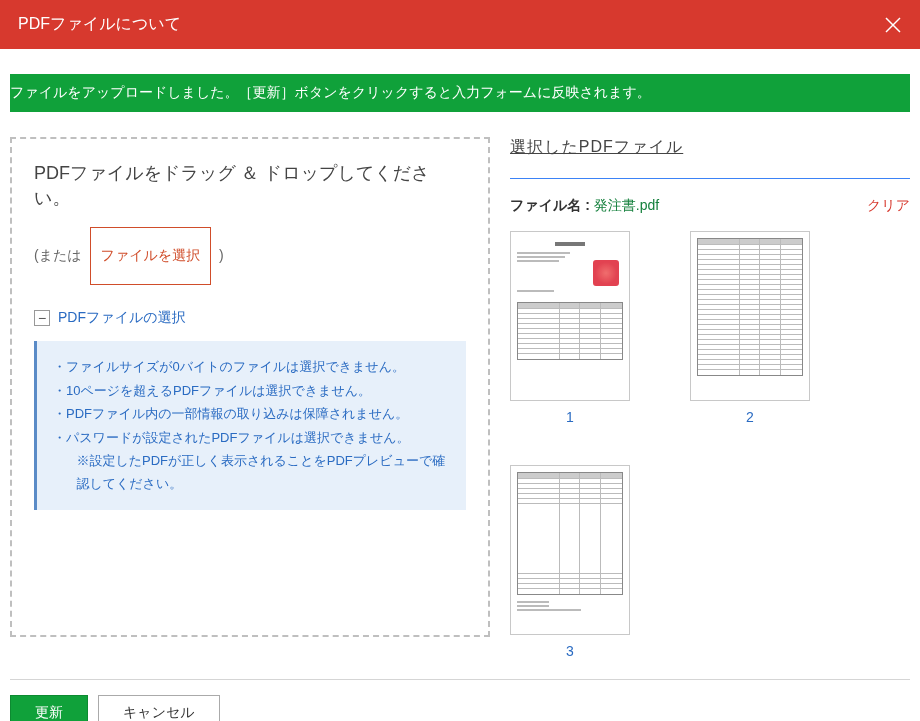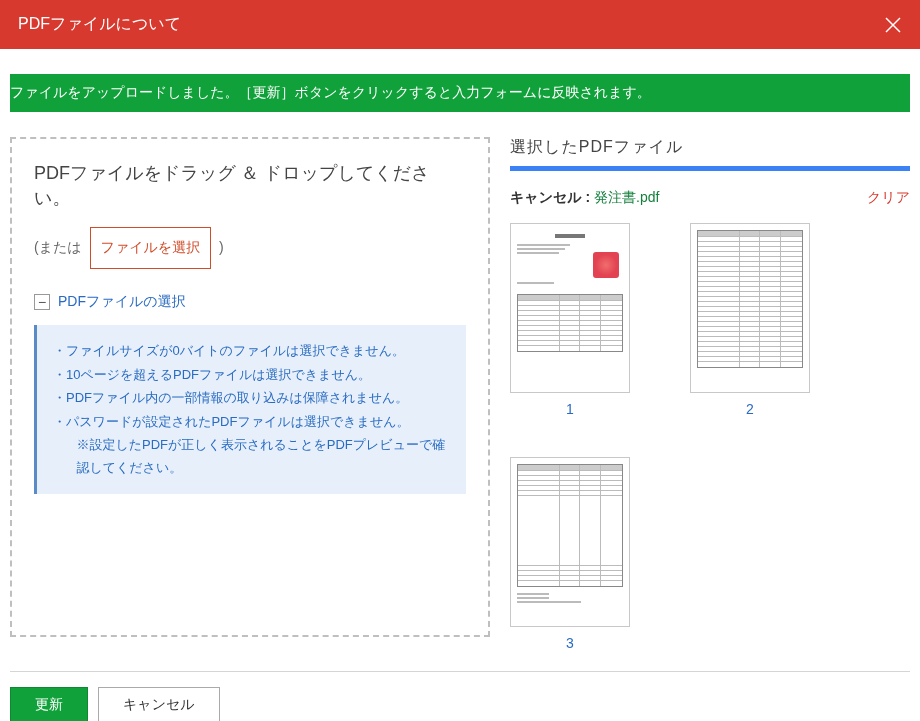--- a/index.html
+++ b/index.html
@@ -35,21 +35,21 @@
       padding: 22px;
       min-height: 500px;
     }
     .dropzone-title { font-size: 18px; color: #444; margin-bottom: 16px; line-height: 1.4; }
     .file-select-line { font-size: 14px; color: #666; margin-bottom: 24px; }
     .file-select-btn {
       display: inline-block;
       border: 1px solid #d04d2a;
       color: #d04d2a;
       background: #fff;
-      padding: 11px 10px;
+      padding: 19px 10px;
       margin: 0 4px;
       cursor: pointer;
       font-size: 14px;
     }
 
     .about-toggle {
       display: flex;
       align-items: center;
       gap: 8px;
       color: #2a6bc2;
@@ -72,21 +72,21 @@
       font-size: 13px;
       color: #2a6bc2;
       line-height: 1.8;
     }
     .about-panel ul { list-style: none; }
     .about-panel li::before { content: "・"; }
     .about-indent { padding-left: 1.8em; display: block; }
     .manual-link { text-decoration: underline; cursor: pointer; }
 
     .preview-col { flex: 1; }
-    .preview-heading { font-size: 16px; color: #444; padding-bottom: 8px; border-bottom: 5px solid #3b82f6; margin-bottom: 18px; letter-spacing: 1px; }
+    .preview-heading { font-size: 16px; color: #444; padding-bottom: 20px; border-bottom: 1px solid #3b82f6; margin-bottom: 18px; letter-spacing: 1px; text-decoration: underline; }
     .file-row { display: flex; justify-content: space-between; align-items: center; margin-bottom: 16px; }
     .file-label { font-size: 14px; font-weight: bold; }
     .file-name { color: #15803d; font-weight: normal; }
     .clear-link { color: #d7392e; cursor: pointer; font-size: 14px; }
 
     .thumbs { display: flex; flex-wrap: wrap; gap: 40px 60px; }
     .thumb-item { text-align: center; }
     .thumb {
       width: 120px; height: 170px;
       border: 1px solid #c8c8c8;
@@ -176,21 +176,21 @@
           </ul>
           <span class="about-indent">※設定したPDFが正しく表示されることをPDFプレビューで確認してください。</span>
         </div>
       </div>
 
       <div class="preview-col">
         <div class="preview-heading">選択したPDFファイル</div>
 
         <div class="file-row">
           <div>
-            <span class="file-label">キャンセル : </span><span class="file-name">発注書.pdf</span>
+            <span class="file-label">ファイル名 : </span><span class="file-name">発注書.pdf</span>
           </div>
           <div class="clear-link">クリア</div>
         </div>
 
         <div class="thumbs">
 
           <div class="thumb-item">
             <div class="thumb doc-page1">
               <div class="title-line"></div>
               <div class="stamp"></div>

